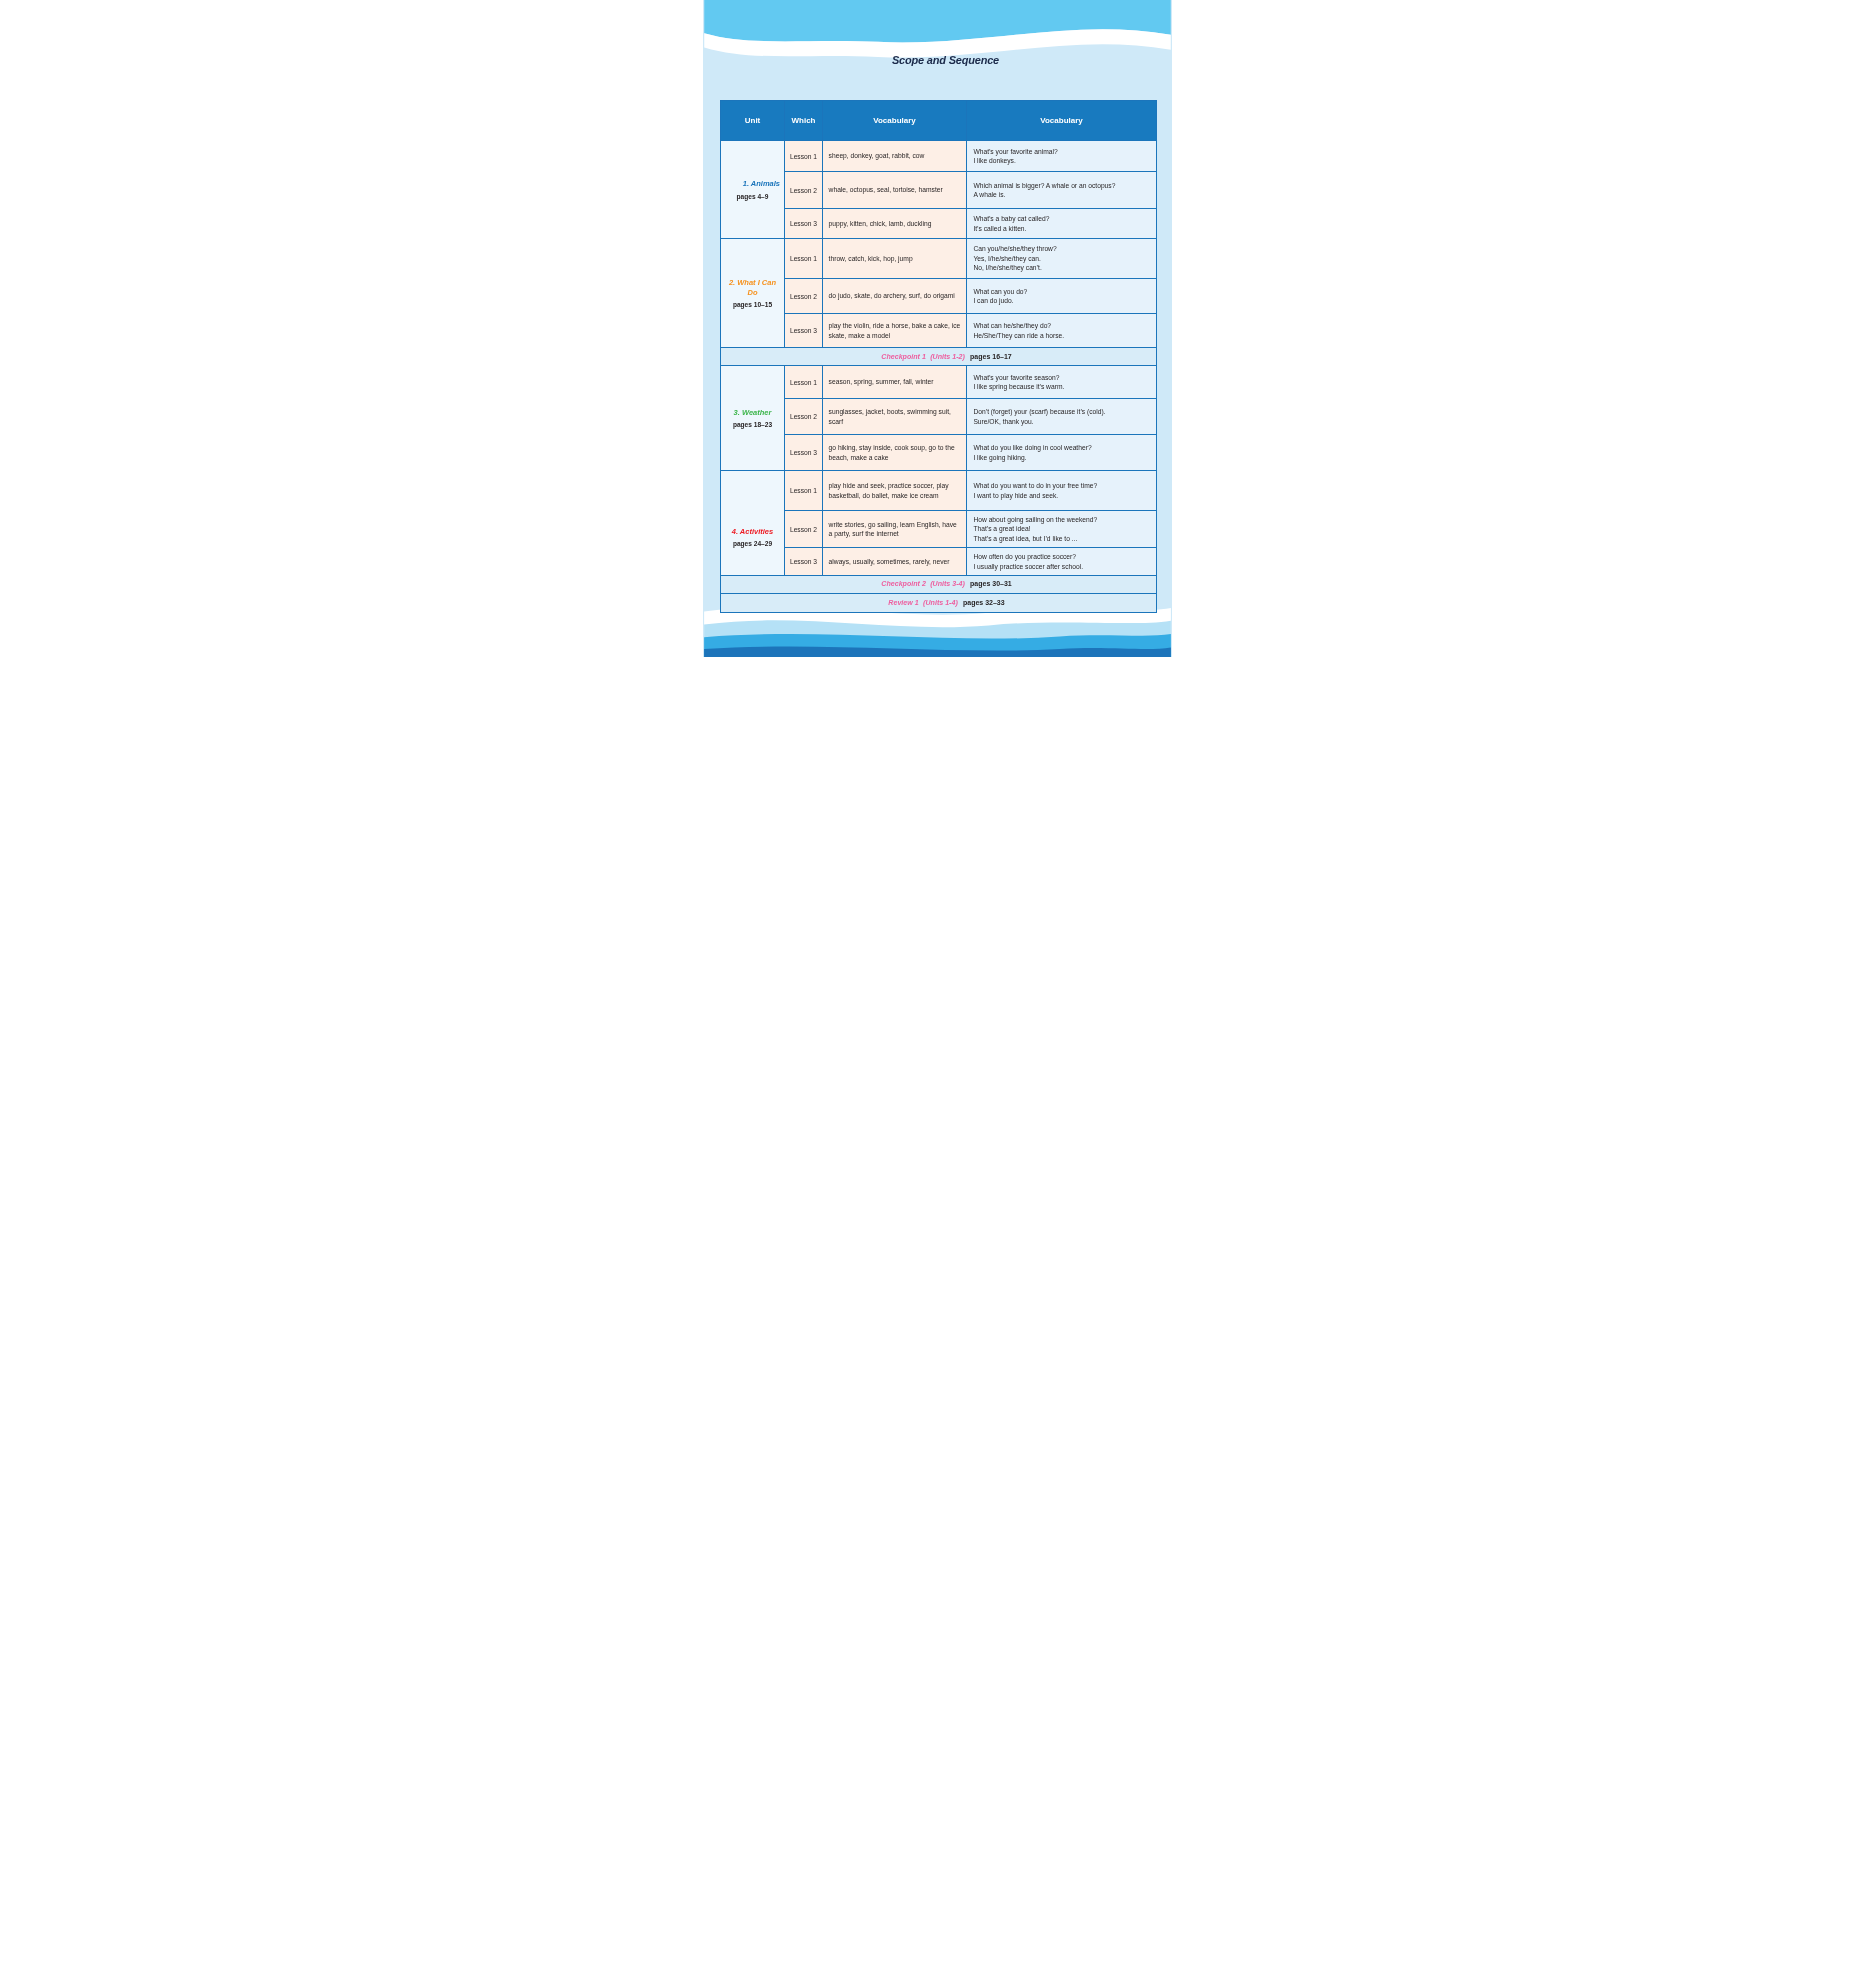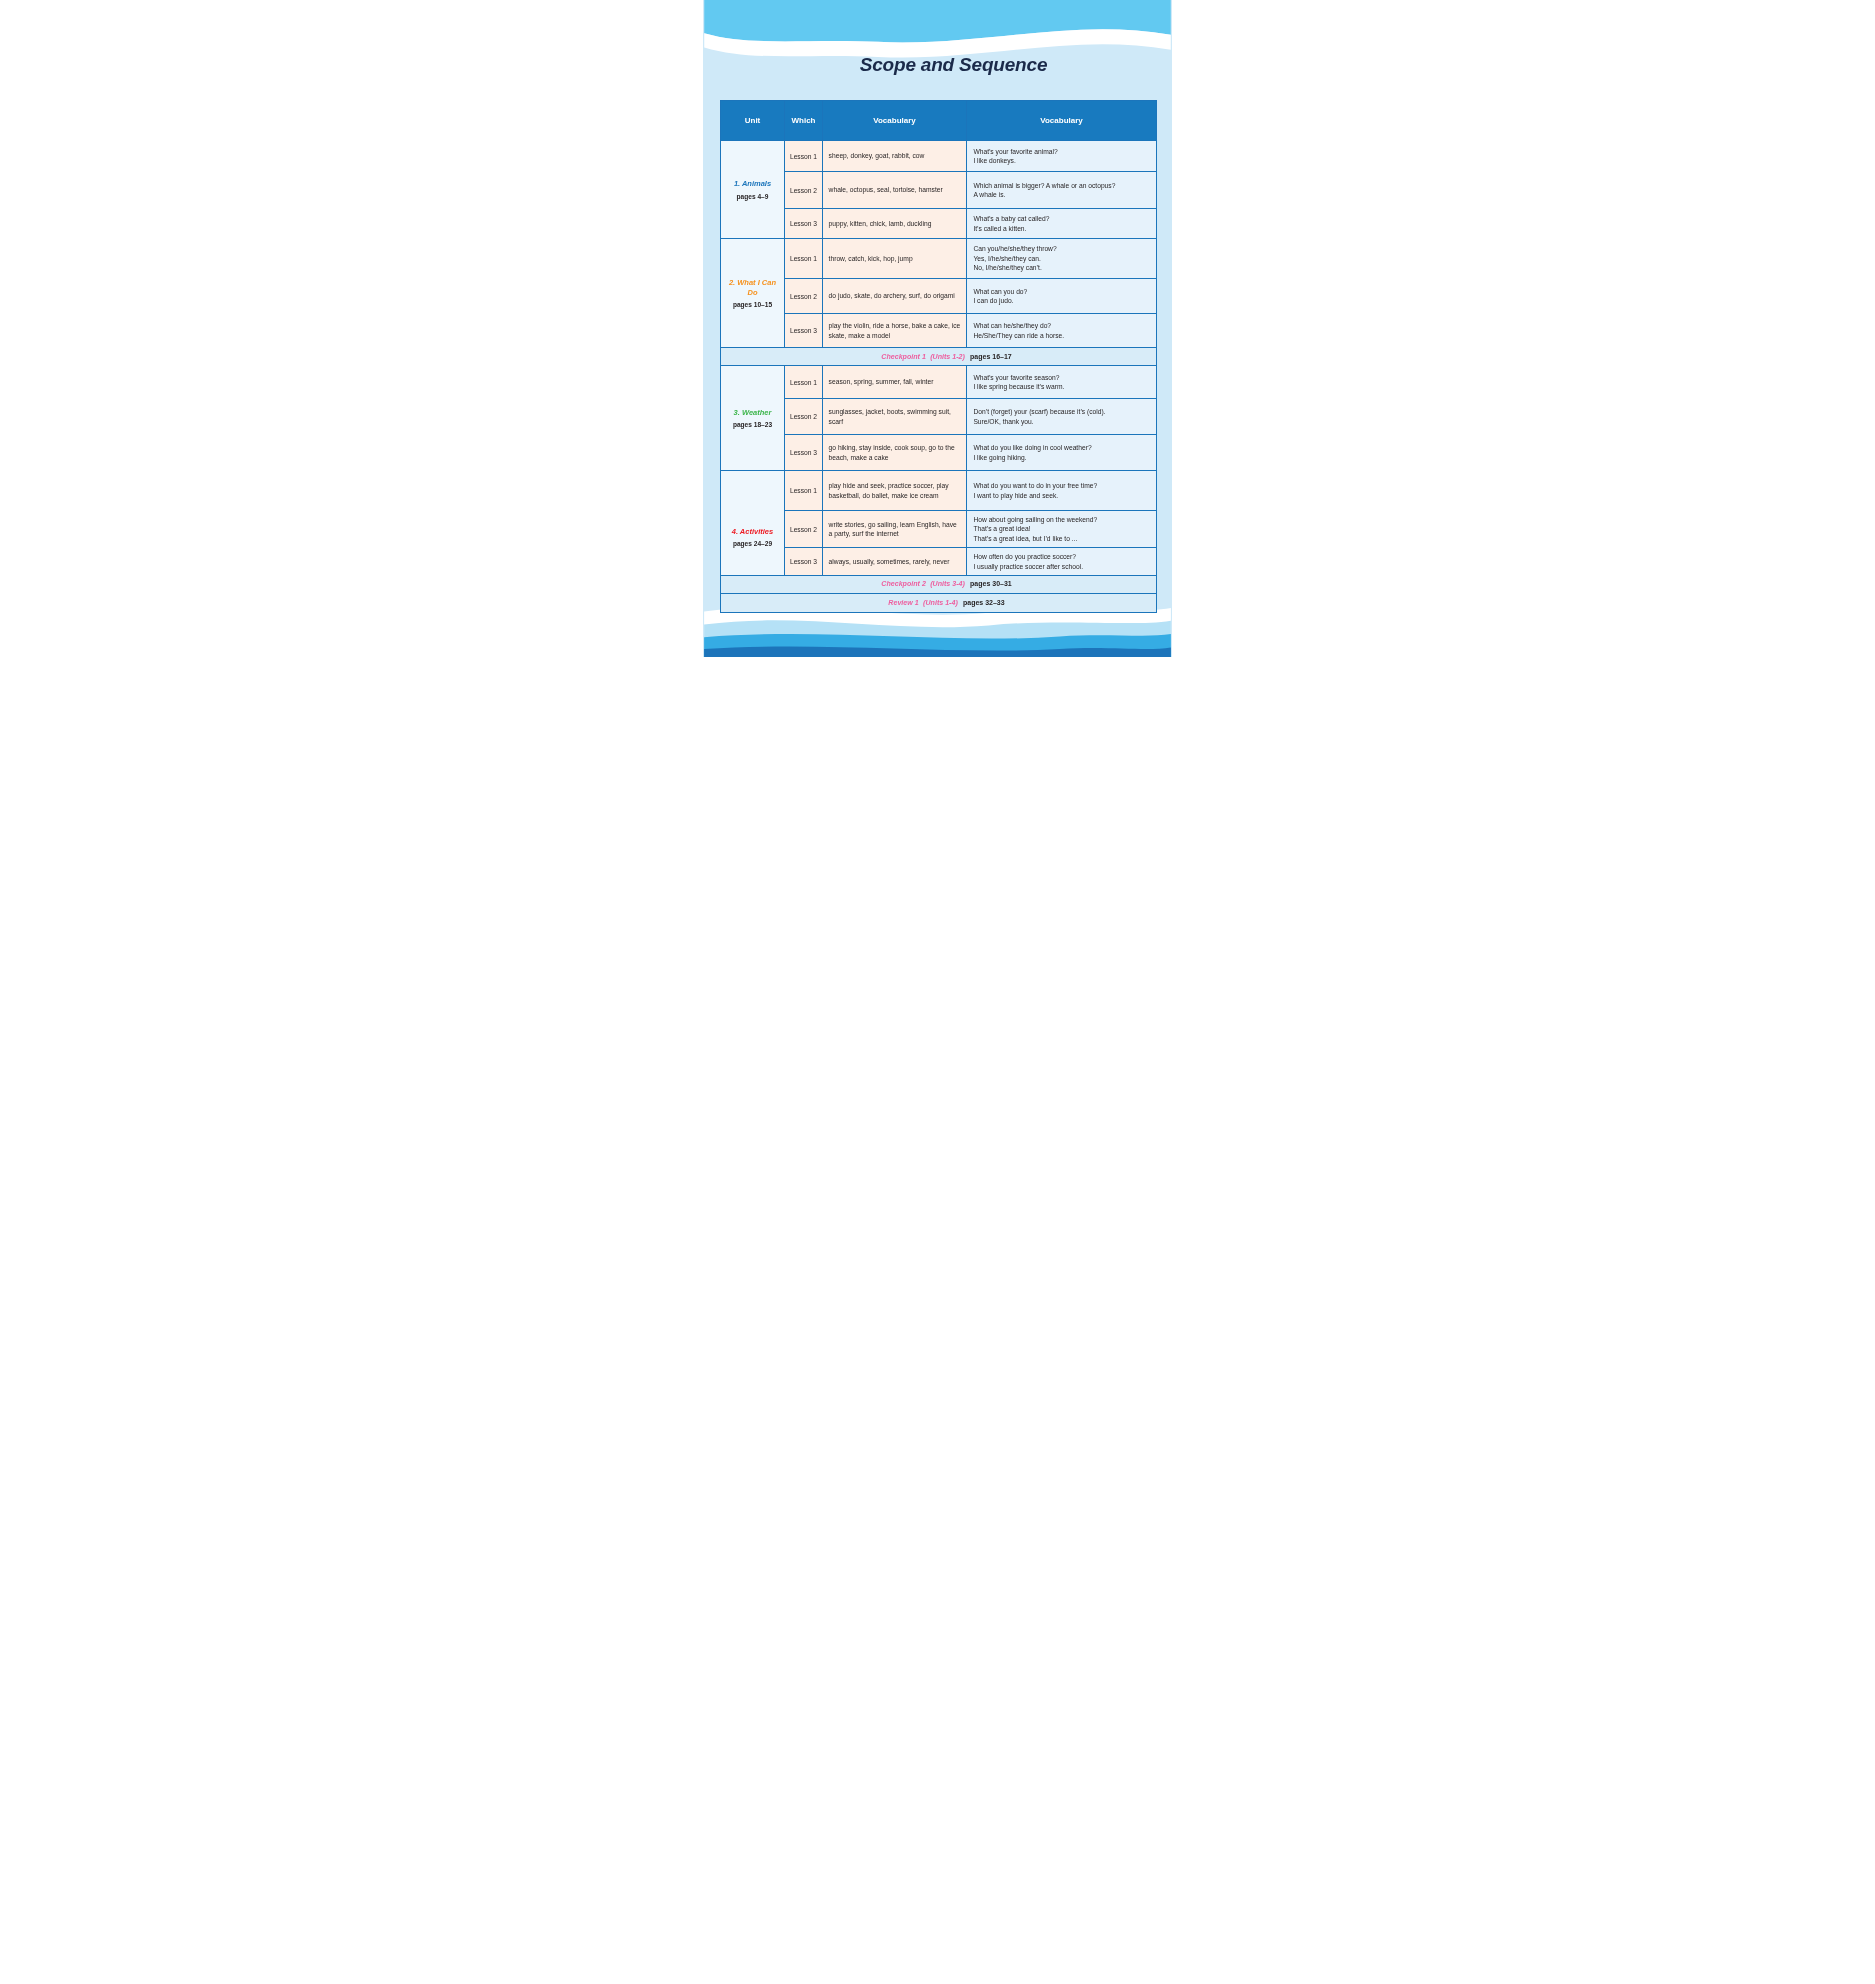--- a/index.html
+++ b/index.html
@@ -14,24 +14,24 @@
     font-family: "Liberation Sans", sans-serif;
     color: #231f20;
   }
   .wave-svg { position: absolute; left: 0; display: block; }
   .wave-top { top: 0; }
   .wave-bottom { bottom: 0; }
 
   .title {
     position: absolute;
     top: 54px;
-    left: 16px;
+    left: 8px;
     width: 100%;
     text-align: center;
-    font-size: 19px;
+    font-size: 11px;
     font-weight: bold;
     font-style: italic;
     color: #1b2a4a;
     letter-spacing: -0.2px;
   }
 
   .table-wrap {
     position: absolute;
     left: 17px;
     top: 100px;
@@ -154,21 +154,21 @@
       <tbody>
           <tr class="header-row">
         <th>Unit</th>
         <th>Which</th>
         <th>Vocabulary</th>
         <th>Vocabulary</th>
       </tr>
 
       <tr class="r-h78">
         <td class="unit-cell" rowspan="3">
-          <div class="unit-name" style="color: rgb(27, 117, 187);">1. Animals</div>
+          <div class="unit-name" style="color: rgb(27, 117, 187); text-align: right;">1. Animals</div>
           <div class="unit-pages">pages 4–9</div>
         </td>
         <td class="lesson-cell">Lesson 1</td>
         <td class="vocab-cell">sheep, donkey, goat, rabbit, cow</td>
         <td class="structure-cell">What’s your favorite animal?
 I like donkeys.</td>
       </tr>
       <tr class="r-h92">
         <td class="lesson-cell">Lesson 2</td>
         <td class="vocab-cell">whale, octopus, seal, tortoise, hamster</td>

